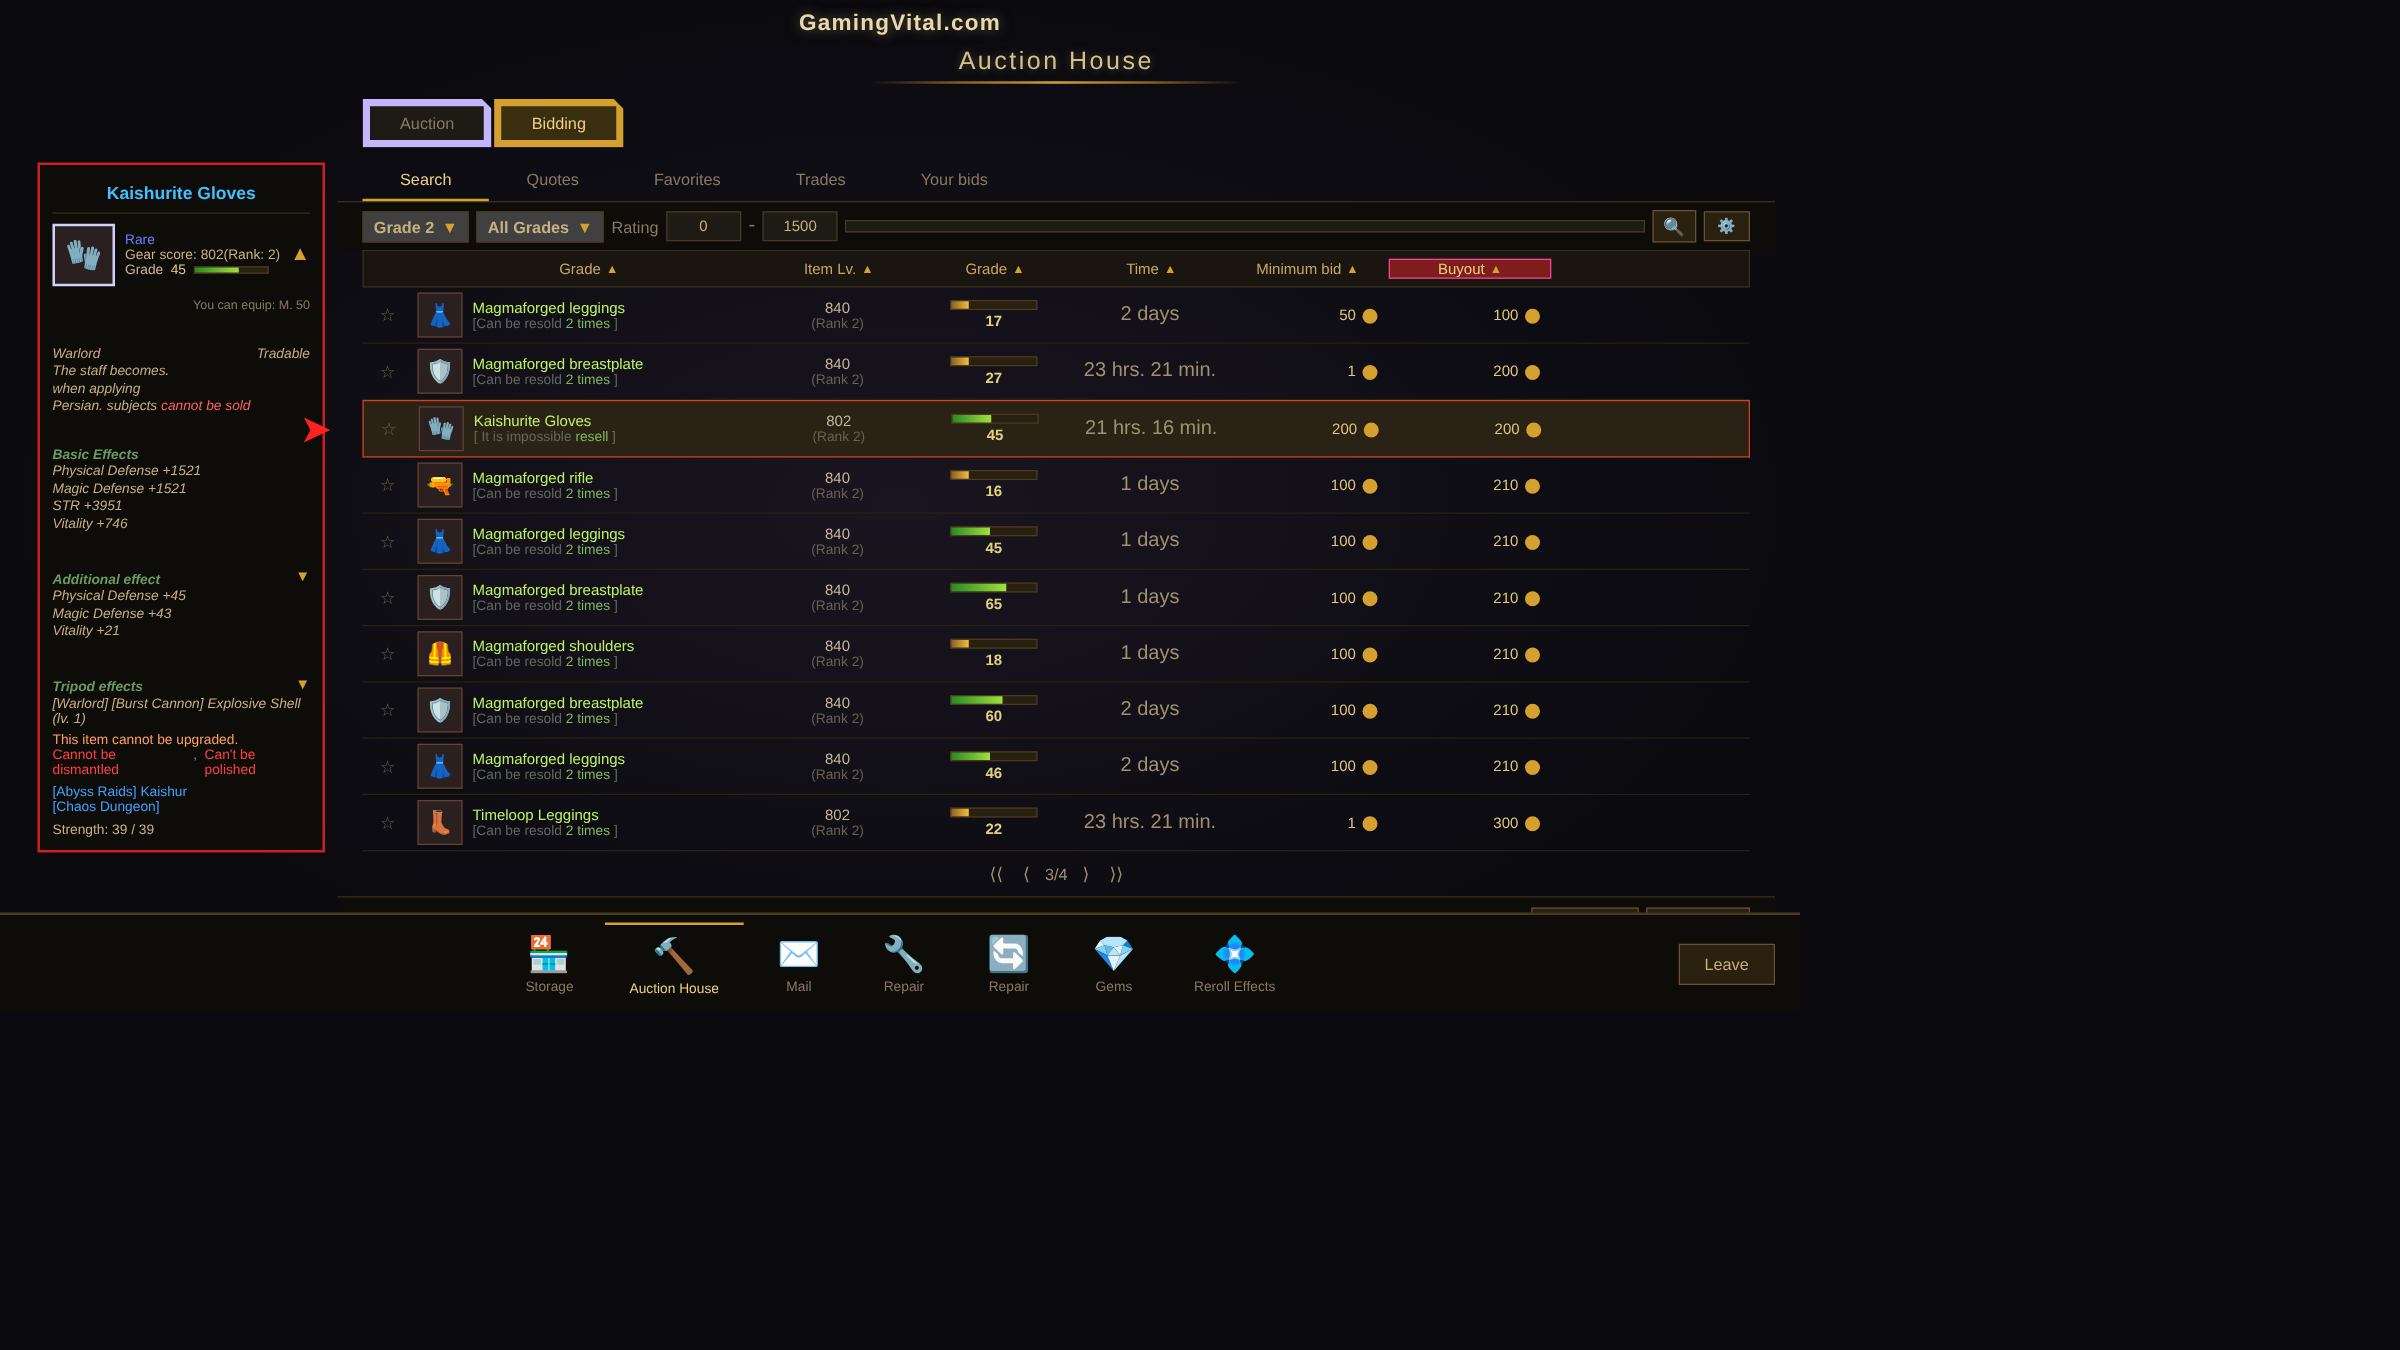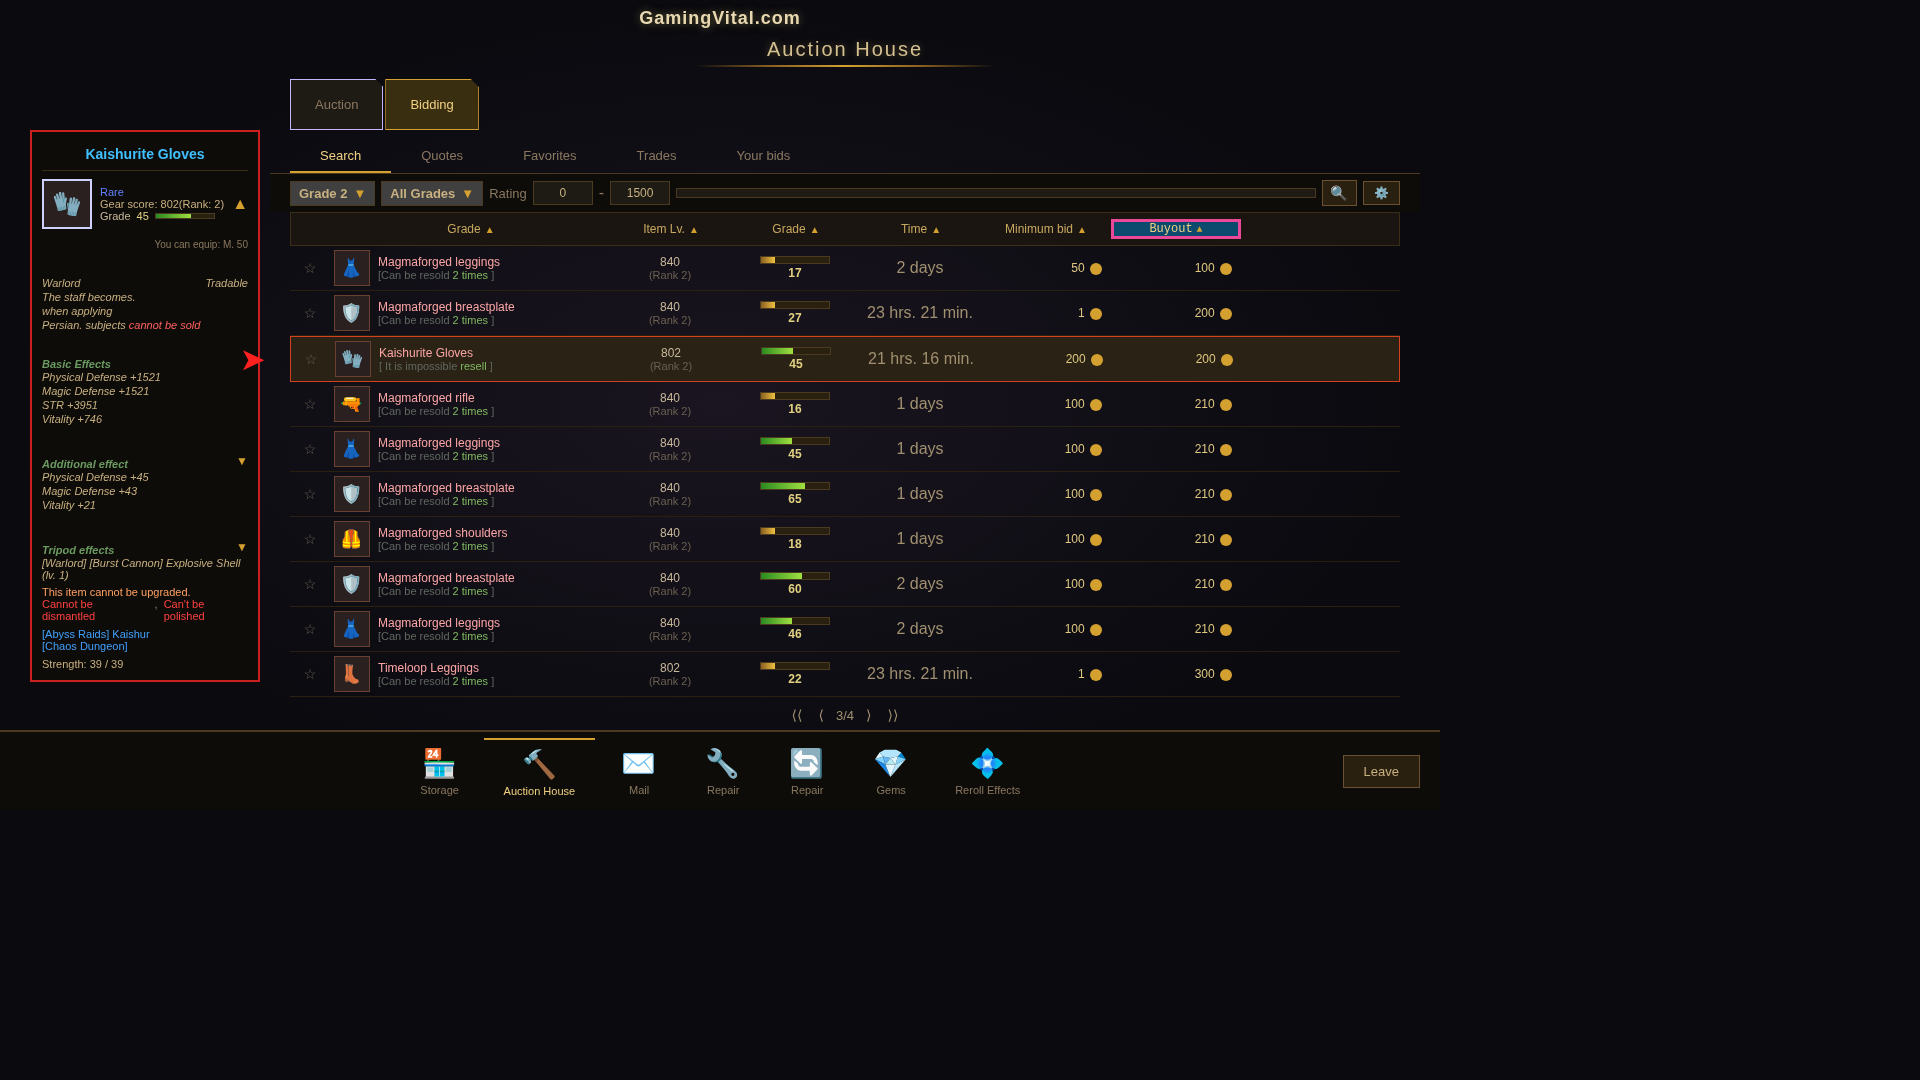--- a/index.html
+++ b/index.html
@@ -45,23 +45,23 @@
       margin: 4px auto;
       width: 300px;
     }
     .tabs-row {
       display: flex;
       gap: 2px;
       margin-top: 4px;
       padding-left: 20px;
     }
     .tab {
-      padding: 17px 24px;
+      padding: 6px 24px;
       background: #1e1a14;
-      border: 1px solid #c4b5fd;
+      border: 6px solid #c4b5fd;
       color: #8a7860;
       cursor: pointer;
       font-size: 13px;
       clip-path: polygon(0 0, calc(100% - 8px) 0, 100% 8px, 100% 100%, 0 100%);
     }
     .tab.active {
       background: #3a2e10;
       border-color: #d4a030;
       color: #f0d080;
     }
@@ -152,24 +152,23 @@
     .th {
       color: #c8a860;
       font-size: 12px;
       text-align: center;
       display: flex;
       align-items: center;
       justify-content: center;
       gap: 4px;
     }
     .th.buyout {
-      background: #0c4a6e;
-      border: 3px solid #ec4899;
+      background: #7f1d1d;
+      border: 1px solid #ec4899;
       color: #f0d080;
-      font-family: Liberation Mono, monospace;
     }
     .th .sort-arrow { color: #d4a030; font-size: 10px; }
     .table-row-item {
       display: grid;
       grid-template-columns: 40px 280px 120px 130px 120px 130px 130px;
       border-bottom: 1px solid #2a2010;
       padding: 4px 0;
       align-items: center;
     }
     .table-row-item.selected { background: #2a2215; border: 1px solid #d44020; }
@@ -180,21 +179,21 @@
       height: 36px;
       background: #2a2020;
       border: 1px solid #6a4030;
       display: flex;
       align-items: center;
       justify-content: center;
       font-size: 18px;
       color: #a08060;
       flex-shrink: 0;
     }
-    .item-name { color: #fca5a5; font-size: 12px; }
+    .item-name { color: #bef264; font-size: 12px; }
     .item-sub { color: #606860; font-size: 11px; }
     .item-sub span { color: #80b860; }
     .cell-center { text-align: center; font-size: 12px; }
     .grade-bar-container { display: flex; flex-direction: column; align-items: center; gap: 2px; }
     .grade-bar-bg {
       width: 70px;
       height: 8px;
       background: #2a2010;
       border: 1px solid #4a3a20;
       position: relative;

